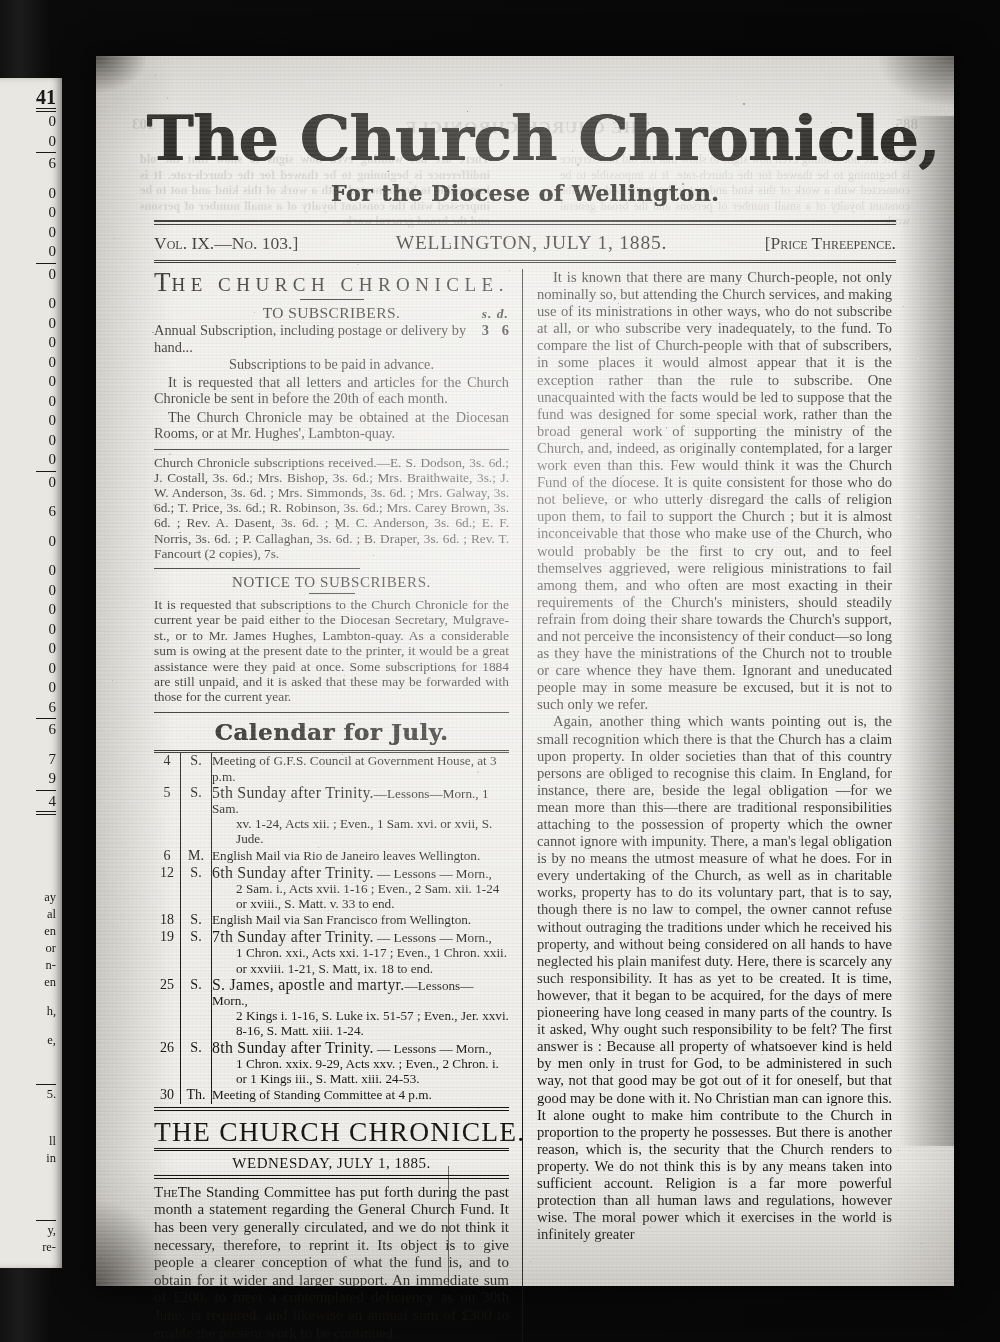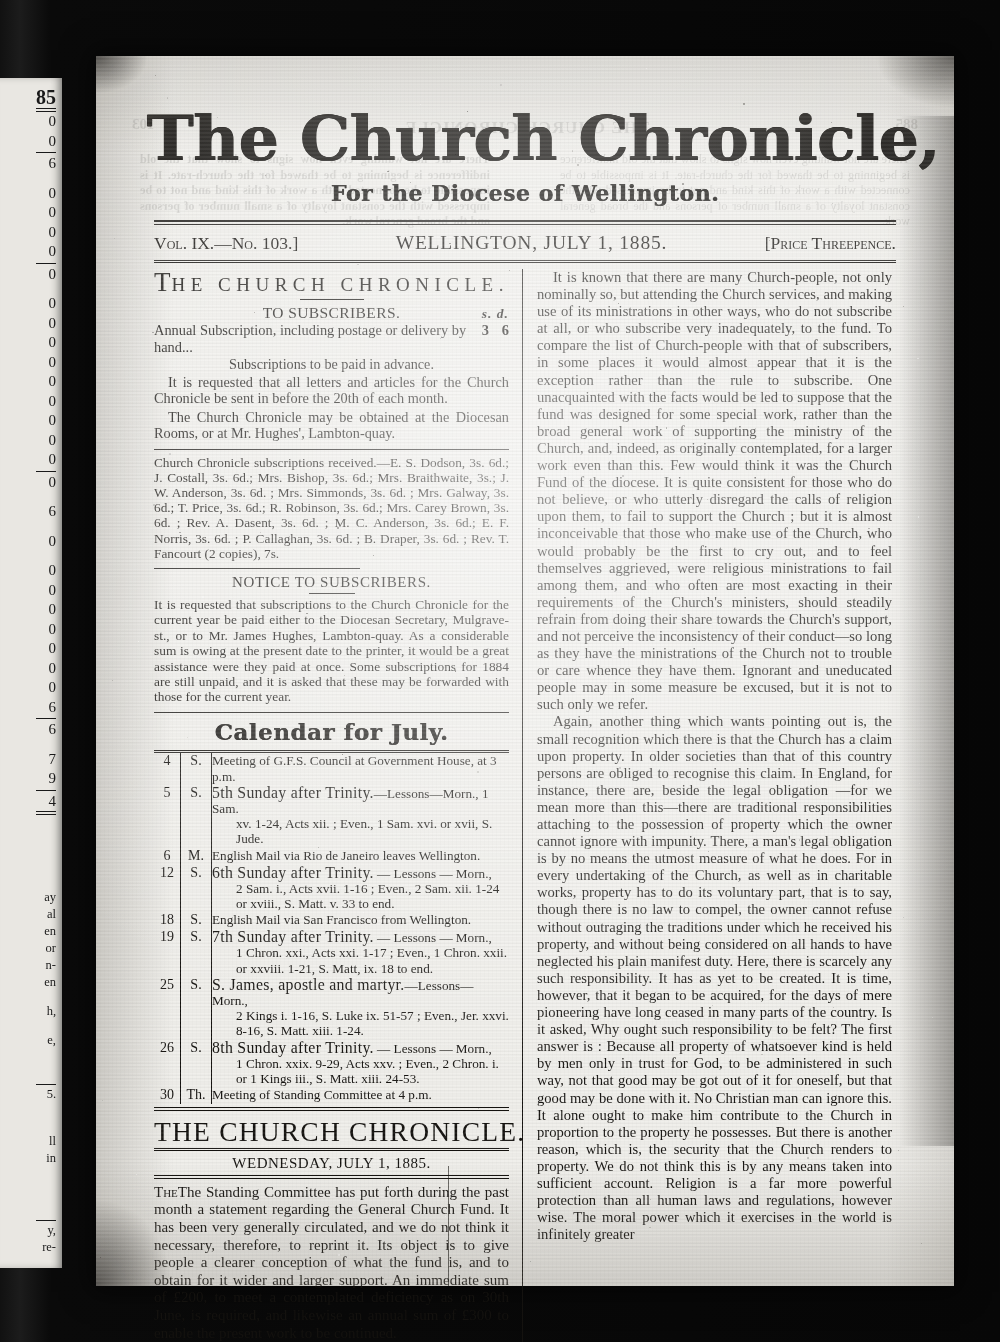--- a/index.html
+++ b/index.html
@@ -161,21 +161,21 @@
   #specks i{position:absolute;background:rgba(30,26,22,.5);border-radius:50%;}
   #specks u{position:absolute;background:rgba(255,255,255,.75);border-radius:50%;}
 </style>
 </head>
 <body>
 
 <div id="scan-bed"></div>
 
 <div id="facing-page">
   <div class="fp-col">
-    <div style="font-size:20px;font-weight:bold;line-height:22px;">85</div>
+    <div style="font-size:20px;font-weight:bold;line-height:22px;">41</div>
     <div class="fp-dbl"></div>
     <div>0</div>
     <div>0</div>
     <div class="fp-rule"></div>
     <div>6</div>
     <div class="fp-gap"></div>
     <div>0</div>
     <div>0</div>
     <div>0</div>
     <div>0</div>

